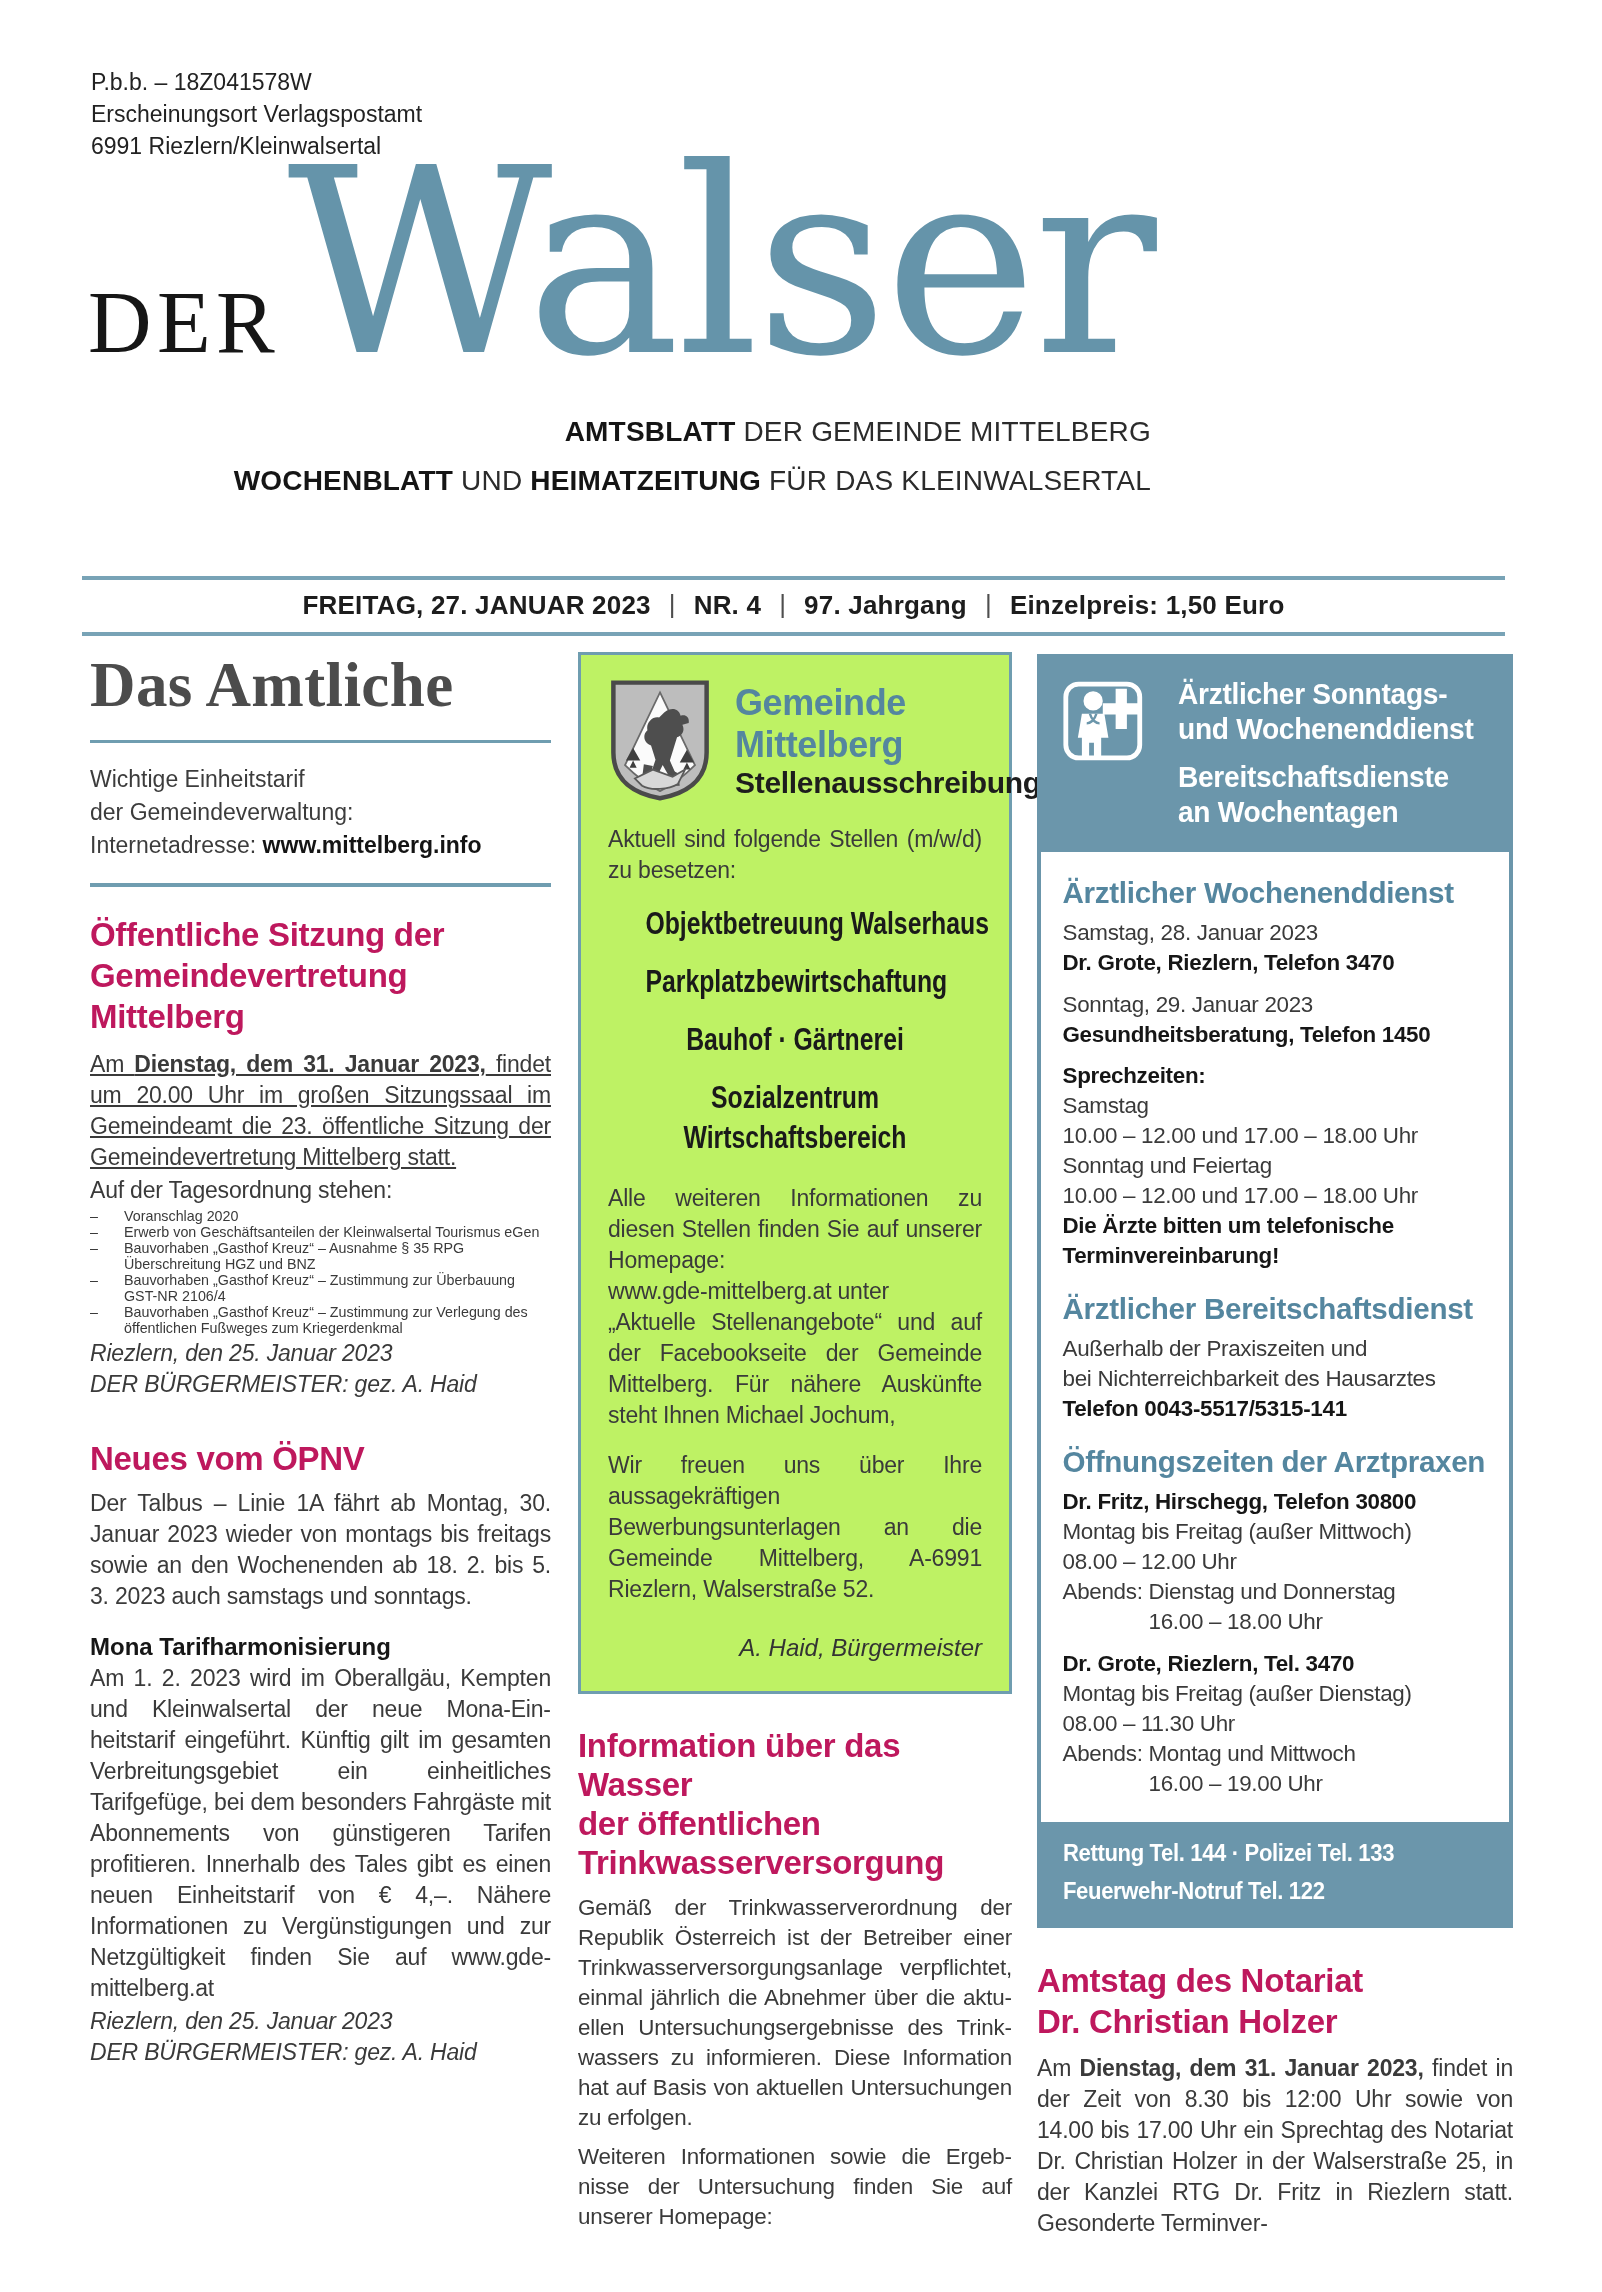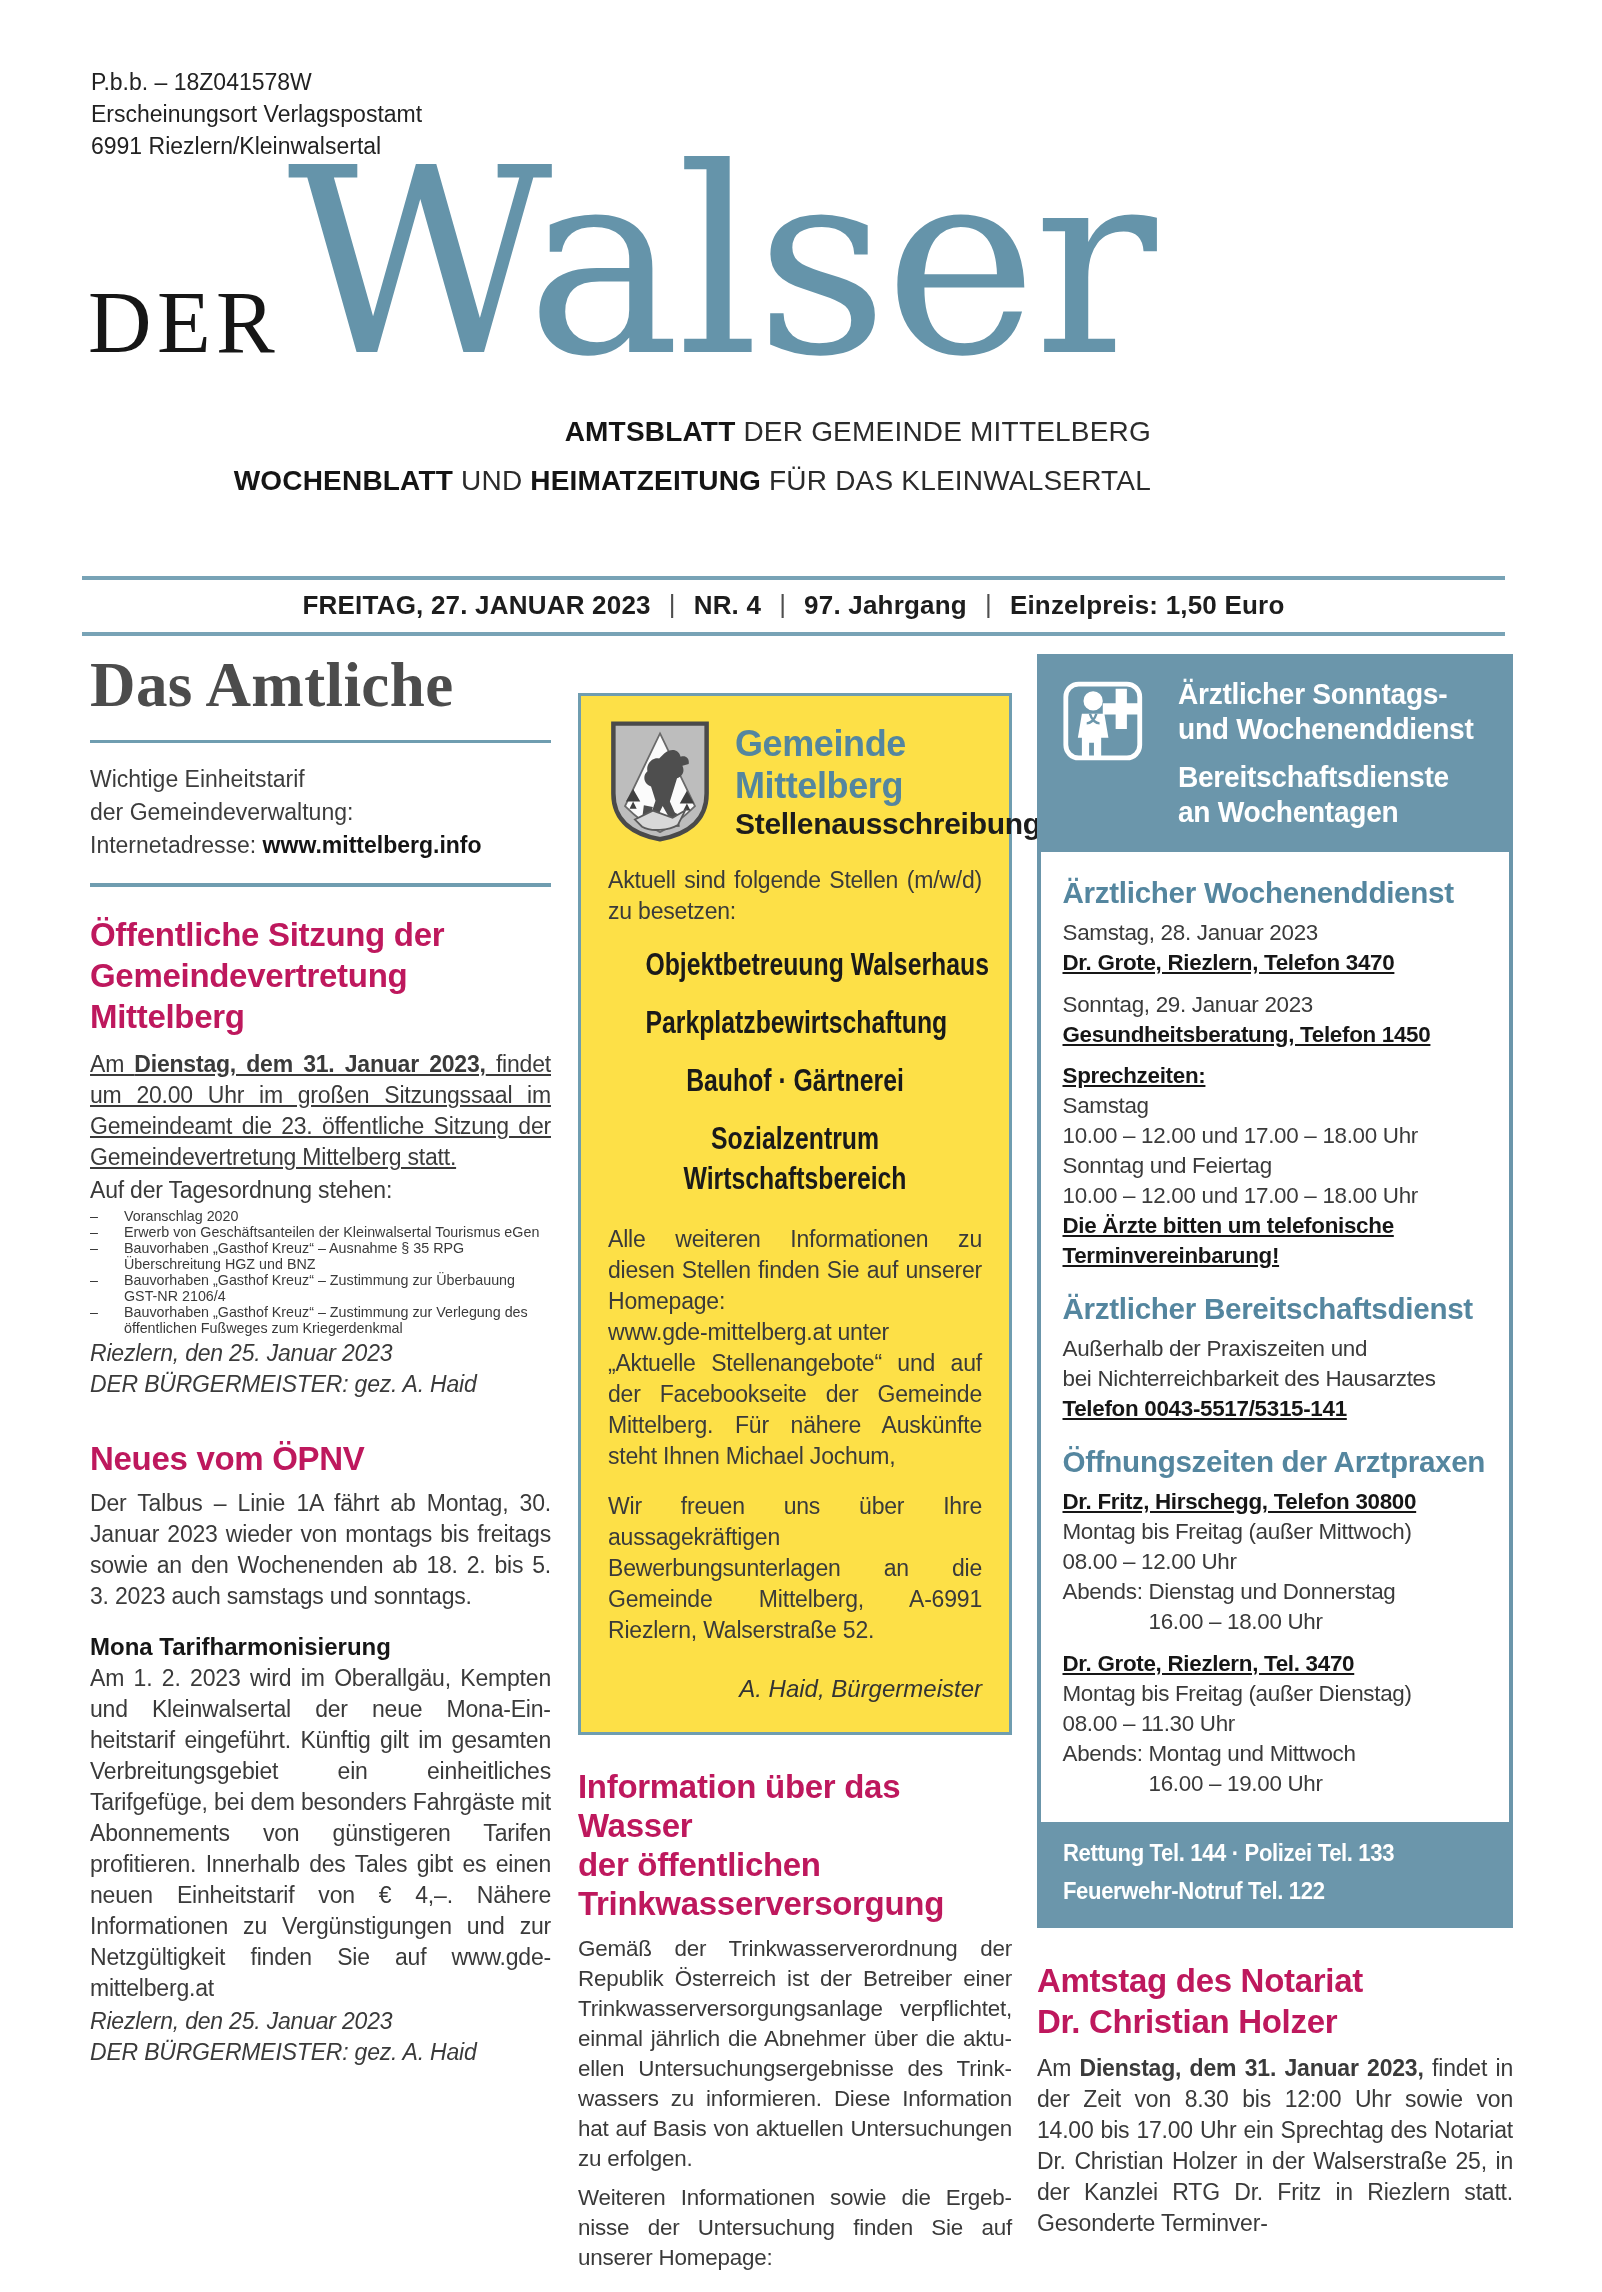--- a/index.html
+++ b/index.html
@@ -44,21 +44,21 @@
   .h-a1{margin-bottom:12.5px;}
   .p-gap{margin-bottom:1.8px;text-decoration:underline;}
   .agenda{margin-top:1.8px;}
   .agenda-item{display:flex;}
   .agenda-item .dash{flex:0 0 34px; color:#3a3a3a;}
   .agenda-item .txt{flex:1;}
   .sig{margin-top:1.8px;}
   .h-a2{margin-top:38px; margin-bottom:9px;}
   .subhead{font-size:24px; font-weight:700; color:#161616; margin-top:21px; margin-bottom:2.7px;}
   
-  .jobbox{box-sizing:border-box; border:3.6px solid #6f9db0; padding:23px 27px 29px; background:#fde047;margin-top:41px;}
+  .jobbox{box-sizing:border-box; border:3.6px solid #6f9db0; padding:23px 27px 29px; background:#bef264;}
   .box-head{display:flex; gap:23px; margin-bottom:21.5px;}
   .crest{flex:0 0 104px;}
   .box-titles{flex:1; display:flex; flex-direction:column; justify-content:space-between; padding:3.6px 0 1.8px;}
   .org{font-size:36px; font-weight:700; color:#54869f; letter-spacing:-0.4px;}
   .box-sub{font-size:30px; font-weight:700; color:#1d1d1d; letter-spacing:-0.3px;}
   .job{font-size:31px; line-height:40px; font-weight:700; color:#1a1a1a; text-align:center; margin-top:18px; white-space:nowrap; transform:scaleX(.8); transform-origin:50% 50%;}
   .job .blk{white-space:nowrap;}
   .jobbox .p1{margin-top:25px;}
   .jobbox .p2{margin-top:19.7px;}
   .sig-right{text-align:right; font-style:italic; font-size:24px; color:#333; margin-top:29px;}
@@ -66,21 +66,21 @@
   .col-mid .mid-body{font-size:22.4px; line-height:30px; margin-top:10.7px;}
   .col-mid .nogap{margin-top:9px;}
   
   .medbox{box-sizing:border-box; border:4.5px solid #6b96ab; background:#fff;}
   .med-head{background:#6b96ab; color:#ffffff; padding:18px 19.7px 23px; display:flex; gap:34px; align-items:flex-start;}
   .med-head-text{font-size:29.6px; line-height:35px; font-weight:700; letter-spacing:-0.3px;}
   .med-head-text .grp{transform:scaleX(.95); transform-origin:0 50%; white-space:nowrap;}
   .med-head-text .g2{margin-top:12.5px;}
   .med-content{padding:21.5px 21.5px 23px;}
   .rc{font-size:22.4px; line-height:30px; letter-spacing:-0.3px; color:#3a3a3a;}
-  .rc.b{font-weight:700; color:#161616;text-decoration:underline;}
+  .rc.b{font-weight:700; color:#161616;}
   .rc-h{font-size:29.6px; line-height:36px; font-weight:700; color:#54869f; letter-spacing:-0.3px; margin:19.7px 0 7.2px;}
   .rc-h.first{margin-top:1.8px;}
   .mt{margin-top:11.6px;}
   .indent{padding-left:86px;}
   .med-footer{background:#6b96ab; color:#fff; padding:12.5px 21.5px 14.3px; font-weight:700;}
   .med-footer .line{font-size:24px; line-height:38px; letter-spacing:-0.4px; transform:scaleX(.92); transform-origin:0 50%; white-space:nowrap;}
   .right-art{margin-top:32px;}
   .right-art .art-h{line-height:41px;}
   .right-art .body{margin-top:10.7px;}
 </style>

